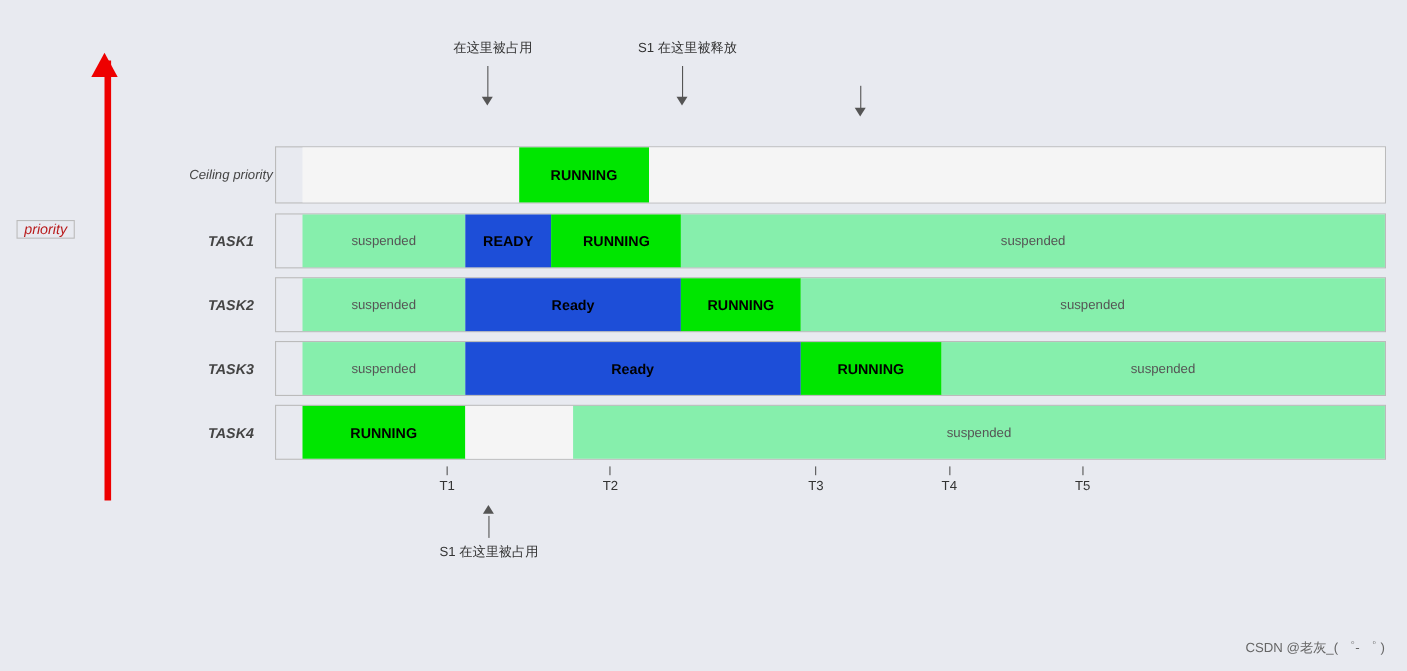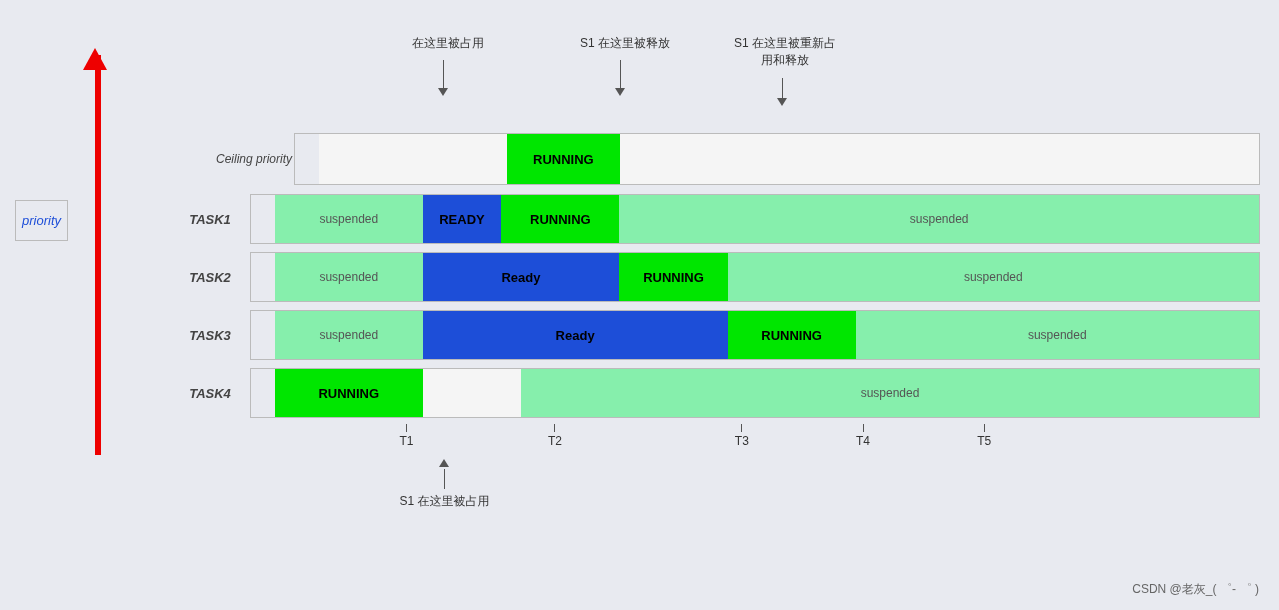--- a/index.html
+++ b/index.html
@@ -16,24 +16,24 @@
       position: relative;
       width: 1279px;
       height: 610px;
     }
 
     .priority-label {
       position: absolute;
       left: 15px;
       top: 200px;
       font-size: 13px;
-      color: #1d4ed8;
+      color: #b91c1c;
       font-style: italic;
       background: #e8eaf0;
-      padding: 12px 6px;
+      padding: 0 6px;
       border: 1px solid #bbb;
     }
 
     .arrow-line {
       position: absolute;
       left: 95px;
       top: 55px;
       width: 6px;
       height: 400px;
       background: #e00;
@@ -113,21 +113,20 @@
 
     .seg-white {
       background: #f5f5f5;
       color: #555;
     }
 
     
     .ceiling-row {
       height: 60px;
       margin-bottom: 4px;
-      margin-left: 44px;
     }
 
     
     .watermark {
       position: absolute;
       bottom: 12px;
       right: 20px;
       font-size: 12px;
       color: #666;
     }
@@ -148,24 +147,20 @@
 
       <div style="position:absolute; left:148px; top:5px; font-size:12px; color:#333; text-align:center; width:100px;">在这里被占用</div>
 
       <div style="position:absolute; left:193px; top:30px; width:1px; height:30px; border-left:1px solid #555;"></div>
       <div style="position:absolute; left:188px; top:58px; width:0; height:0; border-left:5px solid transparent; border-right:5px solid transparent; border-top:8px solid #555;"></div>
 
       <div style="position:absolute; left:320px; top:5px; font-size:12px; color:#333; text-align:center; width:110px;">S1 在这里被释放</div>
       <div style="position:absolute; left:370px; top:30px; width:1px; height:30px; border-left:1px solid #555;"></div>
       <div style="position:absolute; left:365px; top:58px; width:0; height:0; border-left:5px solid transparent; border-right:5px solid transparent; border-top:8px solid #555;"></div>
 
-      <div style="position:absolute; left:470px; top:5px; font-size:12px; color:#333; text-align:center; width:130px;">
-        <span style="white-space:pre-line;">S1 在这里被重新占
-用和释放</span>
-      </div>
       <div style="position:absolute; left:532px; top:48px; width:1px; height:22px; border-left:1px solid #555;"></div>
       <div style="position:absolute; left:527px; top:68px; width:0; height:0; border-left:5px solid transparent; border-right:5px solid transparent; border-top:8px solid #555;"></div>
     </div>
 
     <div class="row ceiling-row" style="height:58px; margin-bottom:4px; display:flex; align-items:center;">
       <div class="row-label" style="font-style:italic; font-size:12px; font-weight:normal; color:#444;">Ceiling priority</div>
       <div class="row-content" style="flex:1; height:52px; display:flex; border:1px solid #bbb;">
         <div class="seg seg-white" style="flex:2;"></div>
         <div class="seg seg-running" style="flex:1.2;">RUNNING</div>
         <div class="seg seg-white" style="flex:6.8;"></div>

